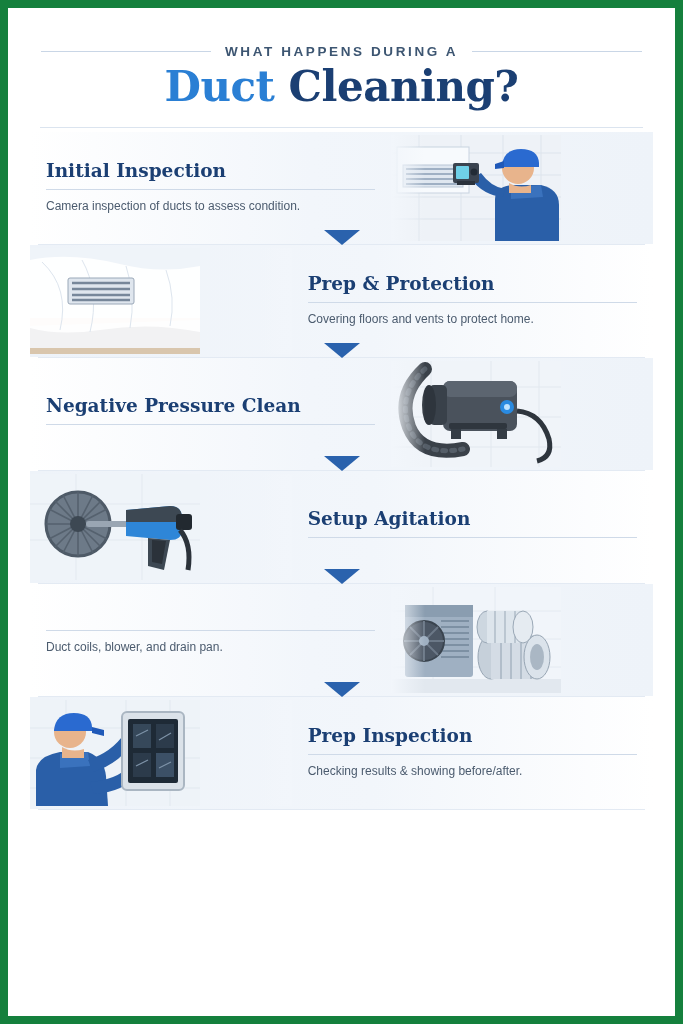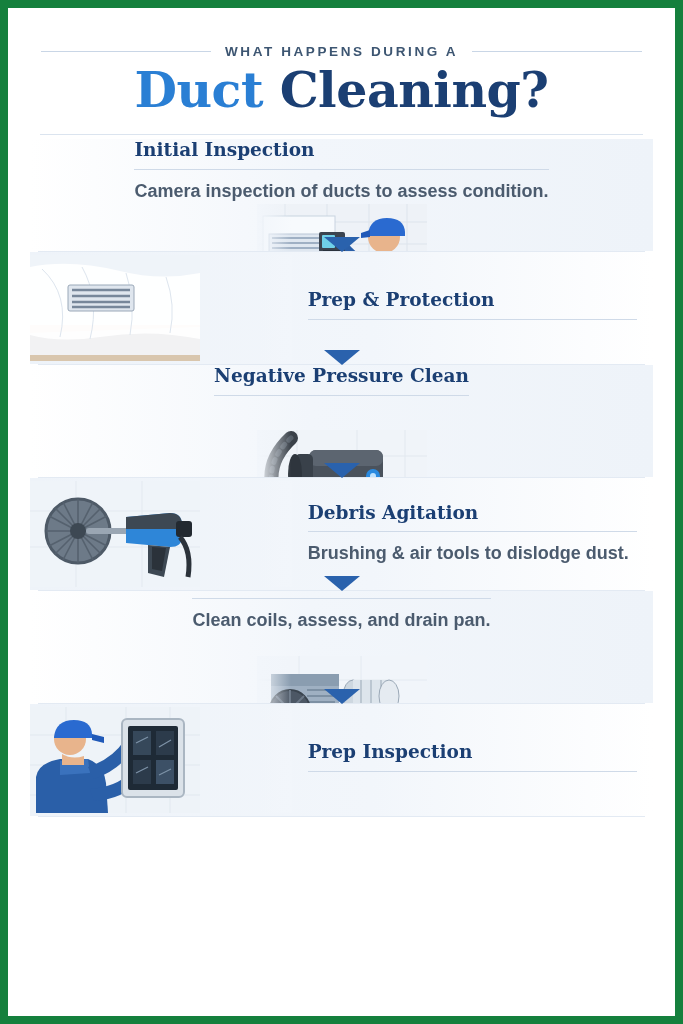--- a/index.html
+++ b/index.html
@@ -36,21 +36,21 @@
   .kicker {
     font-size: 13.5px;
     letter-spacing: 2.6px;
     color: #3d5672;
     font-weight: 600;
     white-space: nowrap;
   }
   .title {
     margin-top: 6px;
     font-family: "DejaVu Serif", serif;
-    font-size: 49px;
+    font-size: 42px;
     font-weight: 700;
     line-height: 1.05;
     color: #1b3f73;
     letter-spacing: -0.5px;
   }
   .title .accent { color: #2a7fd4; }
   .header-rule {
     margin: 18px 10px 0 10px;
     height: 1px;
     background: #dbe4ef;
@@ -70,43 +70,42 @@
   }
   .step.alt .band {
     background: linear-gradient(90deg, #eef3f9 0%, #f2f6fb 55%, #ffffff 100%);
   }
   .step .content {
     position: relative;
     display: flex;
     width: 100%;
     align-items: center;
   }
-  .step.right-img .content { flex-direction: column; }
+  .step.right-img .content { }
   .step.left-img .content { flex-direction: row-reverse; }
 
   .txt {
     flex: 0 0 58%;
     padding: 0 16px;
   }
   .step.left-img .txt { text-align: left; }
   .step-title {
     font-family: "DejaVu Serif", serif;
     font-size: 18.5px;
     font-weight: 700;
     color: #1b3f73;
     line-height: 1.2;
   }
   .title-rule {
     height: 1px; background: #cfdae8; margin: 7px 0 8px 0;
   }
   .step-desc {
-    font-size: 18px;
+    font-size: 12px;
     color: #4b5b6e;
     line-height: 1.45;
-    font-weight: bold;
   }
 
   .img {
     flex: 0 0 42%;
     height: 106px;
     position: relative;
     overflow: hidden;
   }
   .img .fade-l, .img .fade-r {
     position: absolute; top: 0; bottom: 0; width: 34px; z-index: 6;
@@ -202,20 +201,21 @@
         <div class="arrow"></div>
       </div>
       <div class="sep"></div>
 
       <div class="step alt left-img">
         <div class="band"></div>
         <div class="content">
           <div class="txt">
             <div class="step-title">Prep &amp; Protection</div>
             <div class="title-rule"></div>
+            <div class="step-desc">Covering floors and vents to protect home.</div>
           </div>
           <div class="img">
             <svg viewBox="0 0 170 106" width="170" height="106" preserveAspectRatio="none">
               <rect x="0" y="0" width="170" height="106" fill="#f4f7fb"></rect>
               <rect x="0" y="0" width="170" height="70" fill="#eff4f9"></rect>
               <rect x="0" y="70" width="170" height="36" fill="#e8d9c6"></rect>
               <path d="M0 78 L170 72 L170 106 L0 106 Z" fill="#f3f6fa" opacity="0.85"></path>
               <path d="M0 12 Q40 4 90 16 Q130 26 170 18 L170 84 Q120 74 70 82 Q30 88 0 80 Z" fill="#ffffff" opacity="0.92"></path>
               <g stroke="#dde5ee" stroke-width="1" fill="none">
                 <path d="M12 14 Q40 40 30 82"></path>
@@ -277,23 +277,22 @@
           </div>
         </div>
         <div class="arrow"></div>
       </div>
       <div class="sep"></div>
 
       <div class="step alt left-img">
         <div class="band"></div>
         <div class="content">
           <div class="txt">
-            <div class="step-title">Debris Agitation</div>
-            <div class="title-rule"></div>
-            <div class="step-desc">Brushing &amp; air tools to dislodge dust.</div>
+            <div class="step-title">Setup Agitation</div>
+            <div class="title-rule"></div>
           </div>
           <div class="img">
             <svg viewBox="0 0 170 106" width="170" height="106" preserveAspectRatio="none">
               <rect x="0" y="0" width="170" height="106" fill="#eff4f9"></rect>
               <g stroke="#e3e9f0" stroke-width="1">
                 <line x1="0" y1="30" x2="170" y2="30"></line>
                   <line x1="0" y1="66" x2="170" y2="66"></line>
                 <line x1="46" y1="0" x2="46" y2="106"></line>
                   <line x1="112" y1="0" x2="112" y2="106"></line>
               </g>
@@ -326,21 +325,21 @@
         </div>
         <div class="arrow"></div>
       </div>
       <div class="sep"></div>
 
       <div class="step right-img">
         <div class="band"></div>
         <div class="content">
           <div class="txt">
             <div class="title-rule"></div>
-            <div class="step-desc">Clean coils, assess, and drain pan.</div>
+            <div class="step-desc">Duct coils, blower, and drain pan.</div>
           </div>
           <div class="img">
             <svg viewBox="0 0 170 106" width="170" height="106" preserveAspectRatio="none">
               <rect x="0" y="0" width="170" height="106" fill="#f1f5fa"></rect>
               <g stroke="#e4eaf1" stroke-width="1">
                 <line x1="0" y1="24" x2="170" y2="24"></line>
                   <line x1="0" y1="52" x2="170" y2="52"></line>
                 <line x1="0" y1="80" x2="170" y2="80"></line>
                 <line x1="42" y1="0" x2="42" y2="106"></line>
                   <line x1="104" y1="0" x2="104" y2="106"></line>
@@ -397,20 +396,21 @@
         <div class="arrow"></div>
       </div>
       <div class="sep"></div>
 
       <div class="step alt left-img">
         <div class="band"></div>
         <div class="content">
           <div class="txt">
             <div class="step-title">Prep Inspection</div>
             <div class="title-rule"></div>
+            <div class="step-desc">Checking results &amp; showing before/after.</div>
           </div>
           <div class="img">
             <svg viewBox="0 0 170 106" width="170" height="106" preserveAspectRatio="none">
               <rect x="0" y="0" width="170" height="106" fill="#eef3f8"></rect>
               <g stroke="#e1e8ef" stroke-width="1">
                 <line x1="0" y1="28" x2="170" y2="28"></line>
                   <line x1="0" y1="58" x2="170" y2="58"></line>
                 <line x1="0" y1="88" x2="170" y2="88"></line>
                 <line x1="36" y1="0" x2="36" y2="106"></line>
                   <line x1="96" y1="0" x2="96" y2="106"></line>

